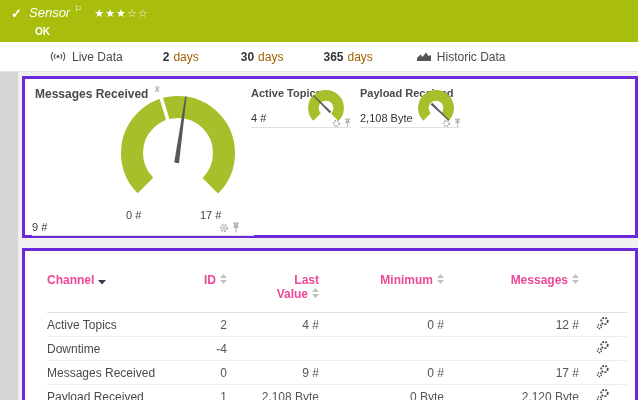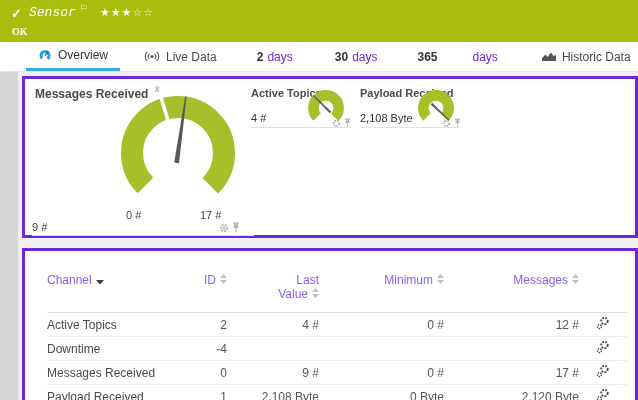--- a/index.html
+++ b/index.html
@@ -3,53 +3,53 @@
 <meta charset="utf-8">
 <style>
   * { margin:0; padding:0; box-sizing:border-box; }
   html,body { width:638px; height:400px; overflow:hidden; }
   body { font-family:"Liberation Sans", sans-serif; background:#f0f0f0; position:relative; }
 
   
   .hdr { position:absolute; left:0; top:0; width:638px; height:42px; background:#a9bd0d; color:#fff; }
   .hdr-check { position:absolute; left:11px; top:6px; font-size:13px; font-weight:bold; }
   .hdr-line { position:absolute; left:29px; top:5px; display:flex; align-items:baseline; }
-  .hdr-type { font-style:italic; font-size:13px;font-family:Liberation Mono, monospace; }
+  .hdr-type { font-style:italic; font-size:13px; }
   .hdr-title { font-weight:bold; font-size:15px; margin-left:6px; }
   .hdr-flag { font-size:9px; margin-left:4px; position:relative; top:-5px; }
   .hdr-stars { font-size:11px; margin-left:12px; letter-spacing:1px; }
   .hdr-stars .dim { opacity:.8; }
-  .hdr-status { position:absolute; left:12px; top:26px; font-size:10px; font-weight:bold;font-family:Liberation Serif, serif; }
+  .hdr-status { position:absolute; left:35px; top:26px; font-size:10px; font-weight:bold; }
 
   
   .tabbar { position:absolute; left:0; top:42px; width:638px; height:30px; background:#fff; border-bottom:1px solid #e3e3e3; display:flex; align-items:stretch; padding-left:26px; }
   .tab { display:flex; align-items:center; font-size:12px; color:#4a4a4a; padding:0 12px; cursor:pointer; white-space:nowrap; }
   .tab .ticon { margin-right:6px; display:inline-flex; }
   .tab.active { border-bottom:3px solid #36a9e1; color:#333; }
   .tab .num { font-weight:bold; color:#333; margin-right:4px; }
-  .tab .grey { color:#6d28d9; }
+  .tab .grey { color:#a16207; }
   .t-live { margin-left:12px;justify-content:space-between; } .t-d2 { margin-left:16px; } .t-d30 { margin-left:18px;justify-content:space-between; }
-  .t-d365 { margin-left:16px;gap:31px; } .t-hist { margin-left:20px; } .t-log { margin-left:22px; }
+  .t-d365 { margin-left:16px; } .t-hist { margin-left:20px; } .t-log { margin-left:22px; }
 
   
   .gutter { position:absolute; left:0; top:72px; width:18px; height:328px; background:#d6d6d6; }
   .panel { position:absolute; background:#fff; border:3px solid #6d28d9; }
   .panel.gauges { left:22px; top:76px; width:616px; height:162px; }
   .panel.tablep { left:22px; top:248px; width:616px; height:160px; }
 
   .cell-title { position:absolute; font-size:12px; font-weight:bold; color:#4a4a4a; }
   .g-label { position:absolute; font-size:11px; color:#444; }
   .g-value { position:absolute; font-size:11px; color:#333; }
   .avg-mark { position:absolute; font-size:9px; color:#8a8a8a; }
   .cell-line { position:absolute; height:1px; background:#e0e0e0; }
   .cell-icons { position:absolute; display:flex; gap:3px; align-items:center; }
 
   
   table { border-collapse:collapse; table-layout:fixed; margin:14px 0 0 22px; width:580px; font-size:12px; }
-  th { font-weight:normal; color:#8b5cf6; vertical-align:top; padding:8px 0 10px 0; line-height:14px; text-align:right; cursor:pointer; }
+  th { font-weight:bold; color:#ec4899; vertical-align:top; padding:8px 0 10px 0; line-height:14px; text-align:right; cursor:pointer; }
   th.ch { text-align:left; }
   td { color:#555; text-align:right; padding:0; height:24px; border-top:1px solid #ededed; }
   td.ch { text-align:left; color:#4a4a4a; }
   tr.hrow th { border-top:none; }
   tbody tr:first-child td { border-top:1px solid #e0e0e0; }
   .sorticon { display:inline-block; margin-left:4px; vertical-align:-1px; }
   .c-ch { width:140px; } .c-id { width:40px; } .c-lv { width:92px; } .c-min { width:125px; } .c-max { width:135px; } .c-gear { width:48px; }
   td.gear { text-align:center; }
   .gear-link { display:inline-flex; cursor:pointer; }
 </style>
@@ -60,29 +60,20 @@
   <span class="hdr-check">✓</span>
   <div class="hdr-line">
     <span class="hdr-type">Sensor</span>
     <span class="hdr-flag">⚐</span>
     <span class="hdr-stars"><span>★★★</span><span class="dim">☆☆</span></span>
   </div>
   <div class="hdr-status">OK</div>
 </div>
 
 <div class="tabbar">
-  <div class="tab active">
-    <span class="ticon">
-      <svg width="14" height="12" viewBox="0 0 14 12">
-          <circle cx="7" cy="6.5" r="4" fill="none" stroke="#2ba0dc" stroke-width="3" stroke-dasharray="18.85 6.3" transform="rotate(135 7 6.5)"></circle>
-          <line x1="7" y1="6.5" x2="10.4" y2="2" stroke="#17719e" stroke-width="1.4"></line>
-        </svg>
-    </span>
-    <span>Overview</span>
-  </div>
   <div class="tab t-live">
     <span class="ticon">
       <svg width="16" height="11" viewBox="0 0 16 11">
           <circle cx="8" cy="5.5" r="1.5" fill="#555"></circle>
           <path d="M5.4 3 a3.6 3.6 0 0 0 0 5" fill="none" stroke="#555" stroke-width="1.1"></path>
           <path d="M3 1.2 a6.2 6.2 0 0 0 0 8.6" fill="none" stroke="#555" stroke-width="1.1"></path>
           <path d="M10.6 3 a3.6 3.6 0 0 1 0 5" fill="none" stroke="#555" stroke-width="1.1"></path>
           <path d="M13 1.2 a6.2 6.2 0 0 1 0 8.6" fill="none" stroke="#555" stroke-width="1.1"></path>
         </svg>
     </span>

